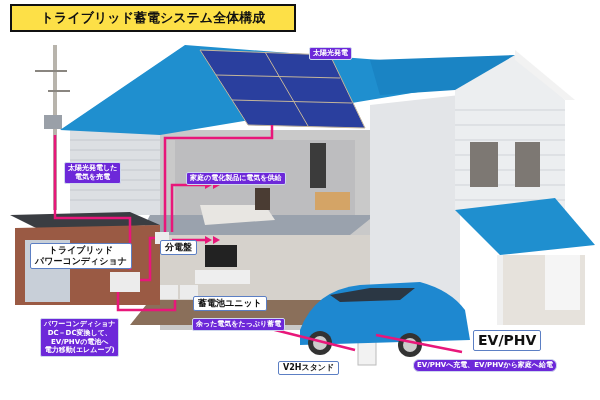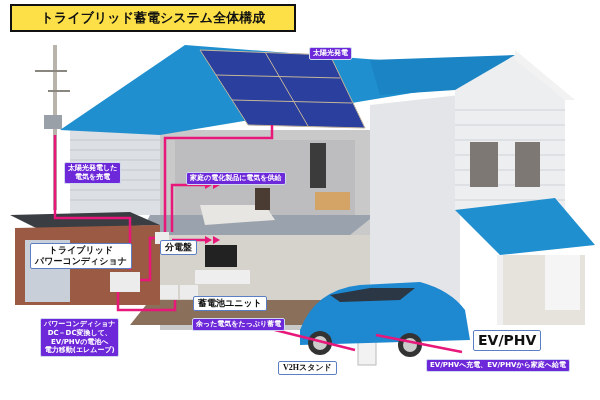--- a/index.html
+++ b/index.html
@@ -142,15 +142,15 @@
 </div>
 <div class="label-white" style="left:160px;top:240px;font-size:9px;">分電盤</div>
 <div class="label-white" style="left:193px;top:296px;font-size:9px;text-align:center;">蓄電池ユニット</div>
 <div class="label-blue" style="left:145px;top:318px;margin-left:47px;">余った電気をたっぷり蓄電</div>
 <div class="label-blue" style="left:40px;top:318px;">
   <div>パワーコンディショナ</div>
   <div>DC－DC変換して、</div>
   <div>EV/PHVの電池へ</div>
   <div>電力移動(エレムーブ)</div>
 </div>
-<div class="label-white" style="left:278px;top:361px;font-size:8px;font-family:Liberation Serif, serif;">V2Hスタンド</div>
+<div class="label-white" style="left:278px;top:361px;font-size:8px;">V2Hスタンド</div>
 <div class="label-white" style="left:473px;top:330px;font-size:14px;">EV/PHV</div>
-<div class="label-blue" style="left:426px;top:359px;">EV/PHVへ充電、EV/PHVから家庭へ給電</div>
+<div class="label-blue" style="left:413px;top:359px;border-radius:6px;">EV/PHVへ充電、EV/PHVから家庭へ給電</div>
 
 </body></html>

